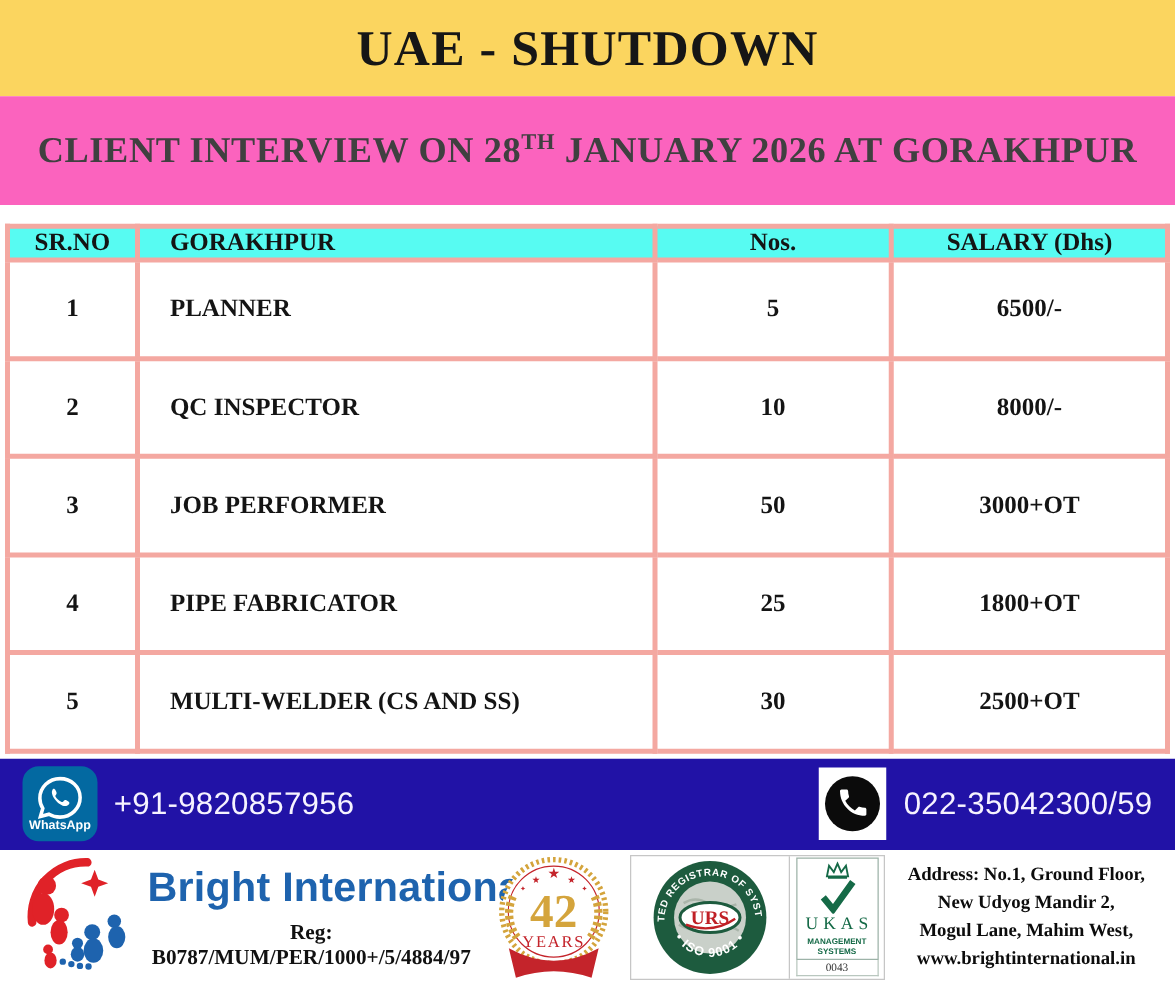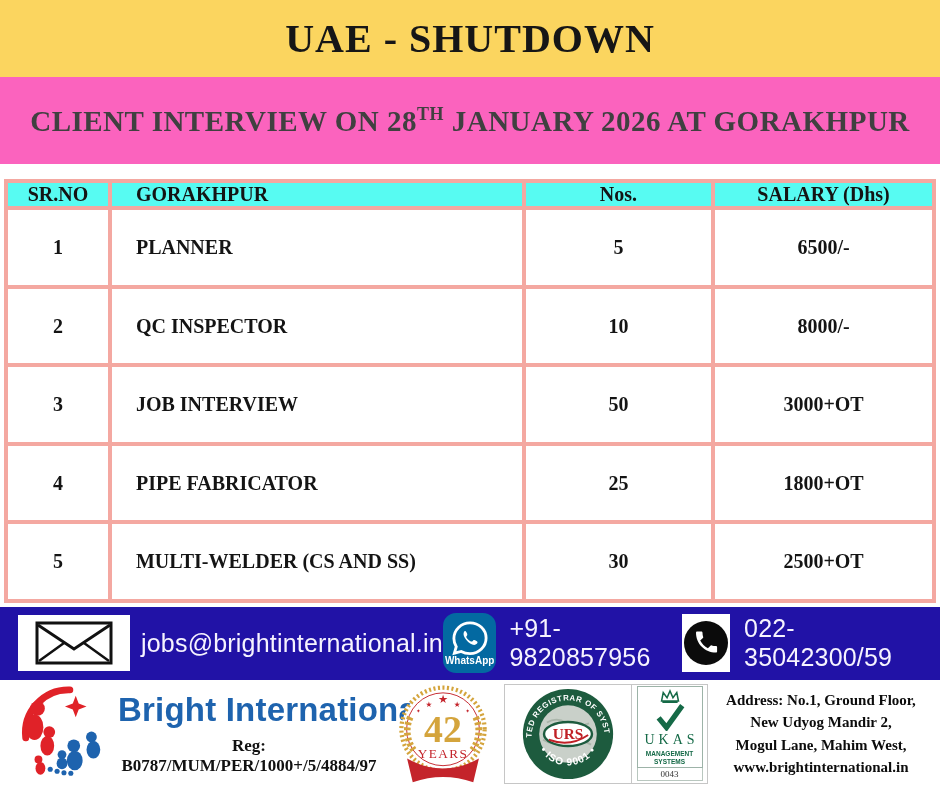--- a/index.html
+++ b/index.html
@@ -84,51 +84,41 @@
           <td class="col-sal">6500/-</td>
         </tr>
         <tr>
           <td class="col-sr">2</td>
           <td class="col-cat">QC INSPECTOR</td>
           <td class="col-nos">10</td>
           <td class="col-sal">8000/-</td>
         </tr>
         <tr>
           <td class="col-sr">3</td>
-          <td class="col-cat">JOB INTERVIEW</td>
+          <td class="col-cat">JOB PERFORMER</td>
           <td class="col-nos">50</td>
           <td class="col-sal">3000+OT</td>
         </tr>
         <tr>
           <td class="col-sr">4</td>
           <td class="col-cat">PIPE FABRICATOR</td>
           <td class="col-nos">25</td>
           <td class="col-sal">1800+OT</td>
         </tr>
         <tr>
           <td class="col-sr">5</td>
           <td class="col-cat">MULTI-WELDER (CS AND SS)</td>
           <td class="col-nos">30</td>
           <td class="col-sal">2500+OT</td>
         </tr>
       </tbody>
     </table>
   </div>
 
   <div class="contact-bar">
-    <div class="contact-group">
-      <div class="env-box">
-        <svg width="80" height="46" viewBox="0 0 80 46">
-          <rect x="3" y="3" width="74" height="40" fill="#ffffff" stroke="#111111" stroke-width="3"></rect>
-          <path d="M4 5 L40 29 L76 5" fill="none" stroke="#111111" stroke-width="3"></path>
-          <path d="M5 41 L30 23 M75 41 L50 23" fill="none" stroke="#111111" stroke-width="2.5"></path>
-        </svg>
-      </div>
-      <span class="contact-text">jobs@brightinternational.in</span>
-    </div>
     <div class="contact-group">
       <div class="wa-box">
         <svg width="38" height="36" viewBox="0 0 40 38">
           <path d="M20 2 C10.6 2 3 9.4 3 18.5 c0 3.2 .9 6.1 2.5 8.6 L3.5 34 l7.2-1.9 c2.7 1.6 5.9 2.4 9.3 2.4 9.4 0 17-7.4 17-16.5 S29.4 2 20 2 z" fill="none" stroke="#ffffff" stroke-width="3"></path>
           <path d="M13.5 11.8 c.9-2 2-1.1 2.7 0 .6 1 1.4 2.4 .7 3.4 -.6 .9-1.2 1.2-.5 2.4 .8 1.3 2.6 3.2 4.6 4 1.2 .5 1.6-.2 2.3-1 .8-.9 1.9-.4 3.5 .6 1.3 .8 1.6 1.7 .4 2.9 -4.8 4.8-16.2-7.3-13.7-12.3z" fill="#ffffff"></path>
         </svg>
         <span class="wa-label">WhatsApp</span>
       </div>
       <span class="contact-text">+91-9820857956</span>
     </div>

